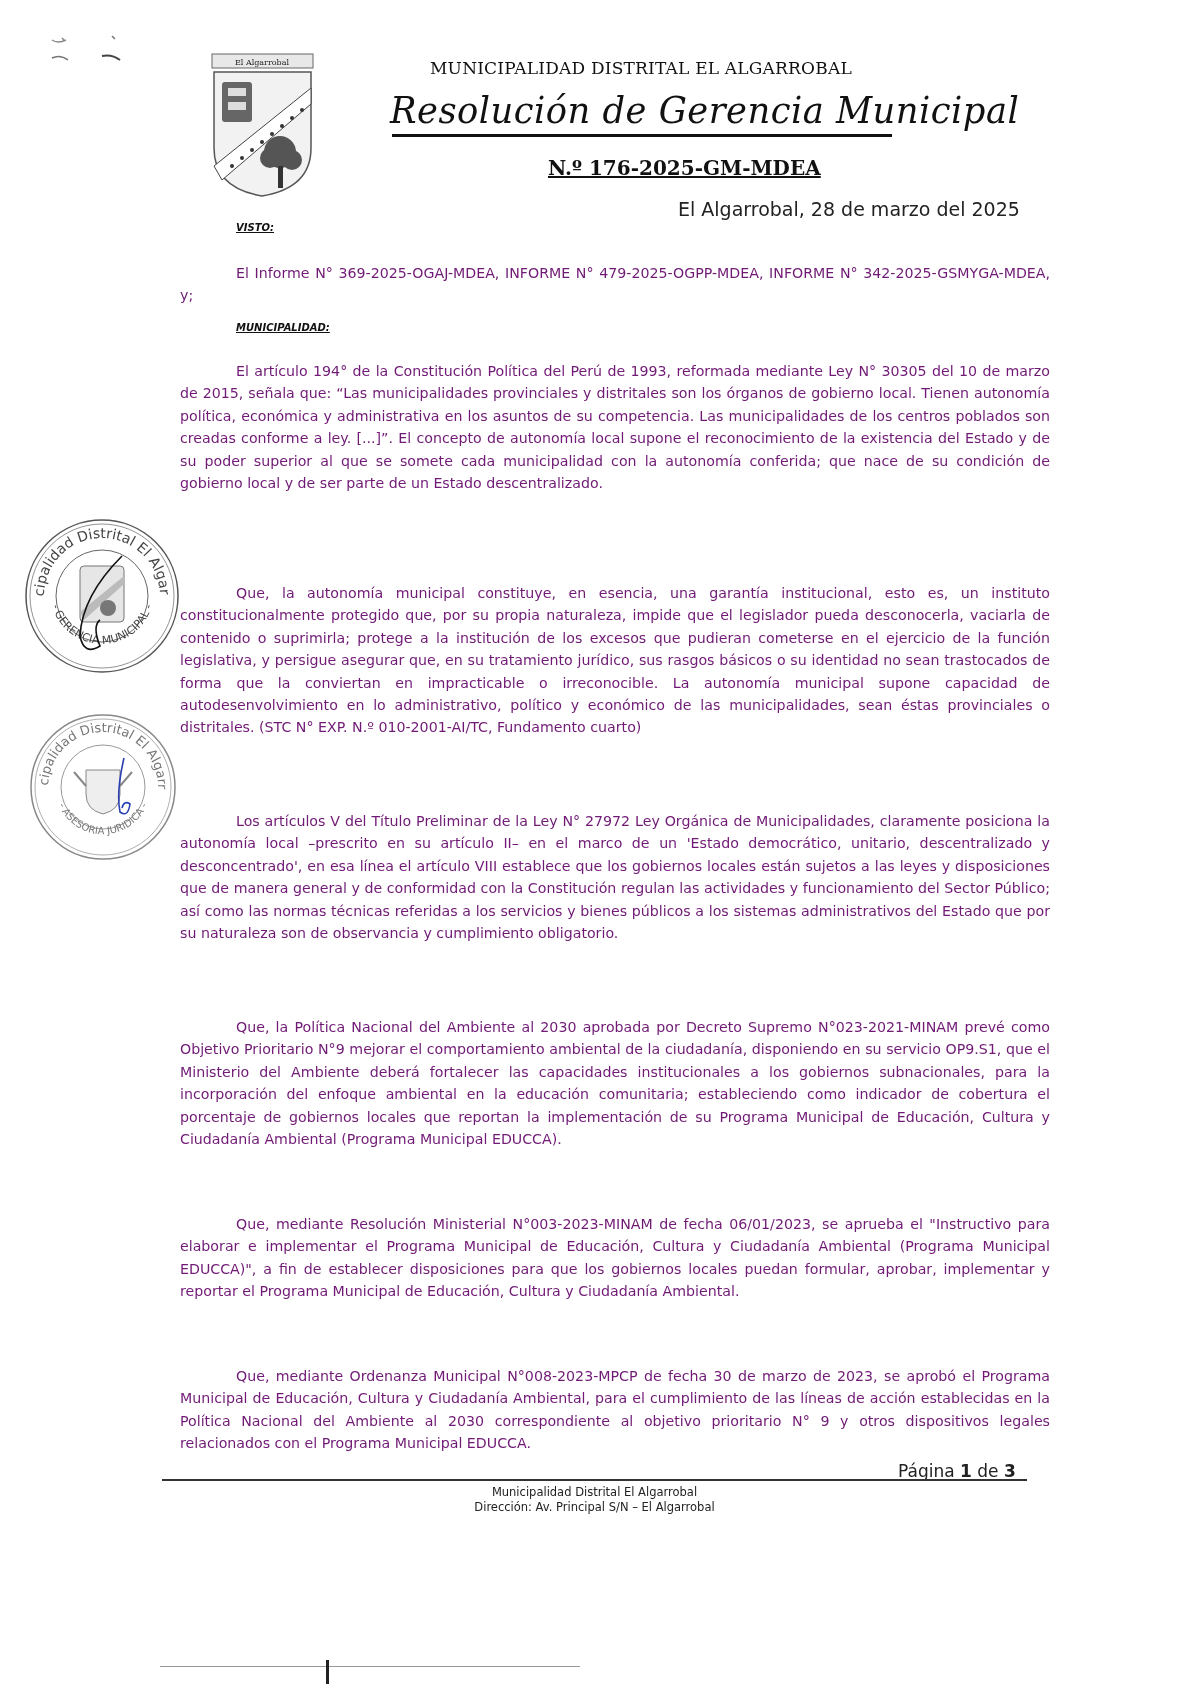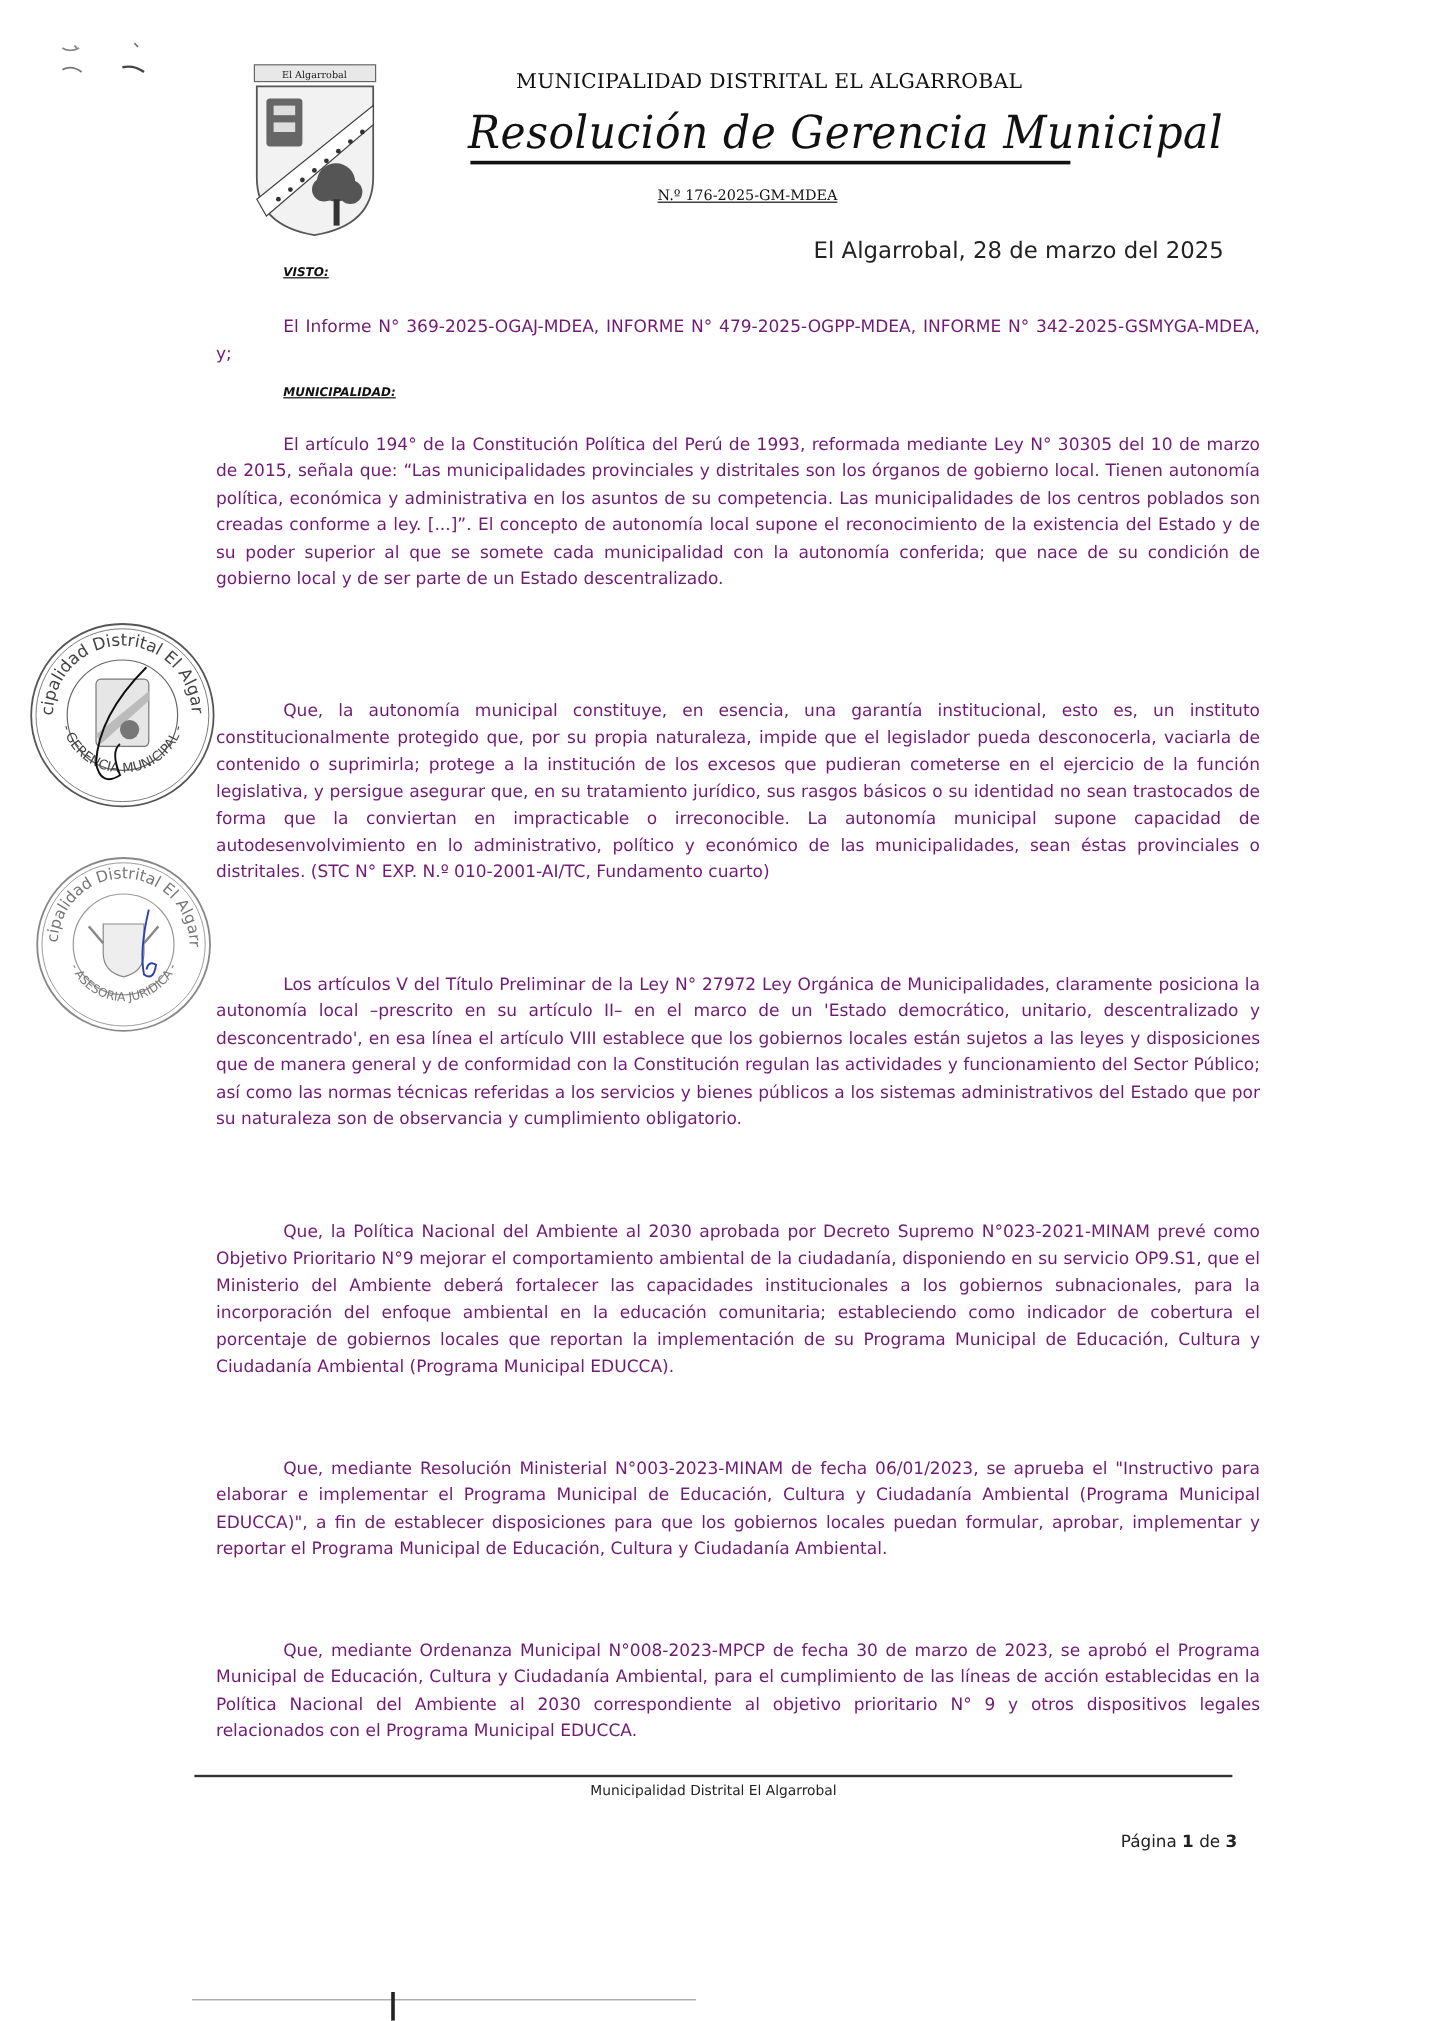--- a/index.html
+++ b/index.html
@@ -2,26 +2,26 @@
 <html><head>
 <meta charset="utf-8">
 <style>
   html, body { margin: 0; padding: 0; background: #ffffff; }
   body { width: 1191px; height: 1684px; position: relative; overflow: hidden; font-family: "DejaVu Sans", sans-serif; color: #1a1a1a; }
   .scan-marks { position: absolute; left: 40px; top: 30px; width: 90px; height: 40px; }
   .logo { position: absolute; left: 210px; top: 48px; width: 105px; height: 150px; }
   .header-title { position: absolute; left: 430px; top: 58px; font-family: "DejaVu Serif", serif; font-size: 17px; letter-spacing: 0.2px; color: #111; }
   .header-script { position: absolute; left: 390px; top: 88px; font-family: "DejaVu Serif", serif; font-style: italic; font-size: 38px; color: #111; letter-spacing: 0.5px; white-space: nowrap; transform: scaleX(0.93); transform-origin: left top; }
   .script-rule { position: absolute; left: 392px; top: 134px; width: 500px; height: 3px; background: #111; }
-  .header-number { position: absolute; left: 548px; top: 156px; font-family: "DejaVu Serif", serif; font-size: 12px; font-weight: normal; text-decoration: underline; color: #111; }
+  .header-number { position: absolute; left: 548px; top: 156px; font-family: "DejaVu Serif", serif; font-size: 20px; font-weight: bold; text-decoration: underline; color: #111; }
   .date-line { position: absolute; left: 678px; top: 198px; font-size: 19px; color: #222; }
   .section-head { position: absolute; left: 236px; font-size: 10px; font-weight: bold; font-style: italic; text-decoration: underline; color: #111; }
   .para { position: absolute; left: 180px; width: 870px; font-size: 14.2px; line-height: 22.4px; text-align: justify; color: #701a75; text-indent: 56px; }
   .stamp { position: absolute; }
-  .page-num { position: absolute; left: 898px; top: 1527px; font-size: 14px; color: #222; margin-left: 36px; }
+  .page-num { position: absolute; left: 898px; top: 1461px; font-size: 17px; color: #222; }
   .page-num b { font-weight: bold; }
   .footer-rule { position: absolute; left: 162px; top: 1479px; width: 865px; height: 2px; background: #333; }
   .footer { position: absolute; left: 162px; top: 1485px; width: 865px; text-align: center; font-size: 11.5px; line-height: 15px; color: #222; }
   .bottom-edge { position: absolute; left: 160px; top: 1666px; width: 420px; height: 1px; background: #999; }
   .bottom-tick { position: absolute; left: 326px; top: 1660px; width: 3px; height: 24px; background: #222; }
 </style>
 </head>
 <body>
 
 <svg class="scan-marks" viewBox="0 0 90 40">
@@ -110,15 +110,16 @@
 
 <div class="page-num">
   <span>Página</span>
   <b>1</b>
   <span>de</span>
   <b>3</b>
 </div>
 <div class="footer-rule"></div>
 <div class="footer">
   <div>Municipalidad Distrital El Algarrobal</div>
+  <div>Dirección: Av. Principal S/N – El Algarrobal</div>
 </div>
 <div class="bottom-edge"></div>
 <div class="bottom-tick"></div>
 
 </body></html>

